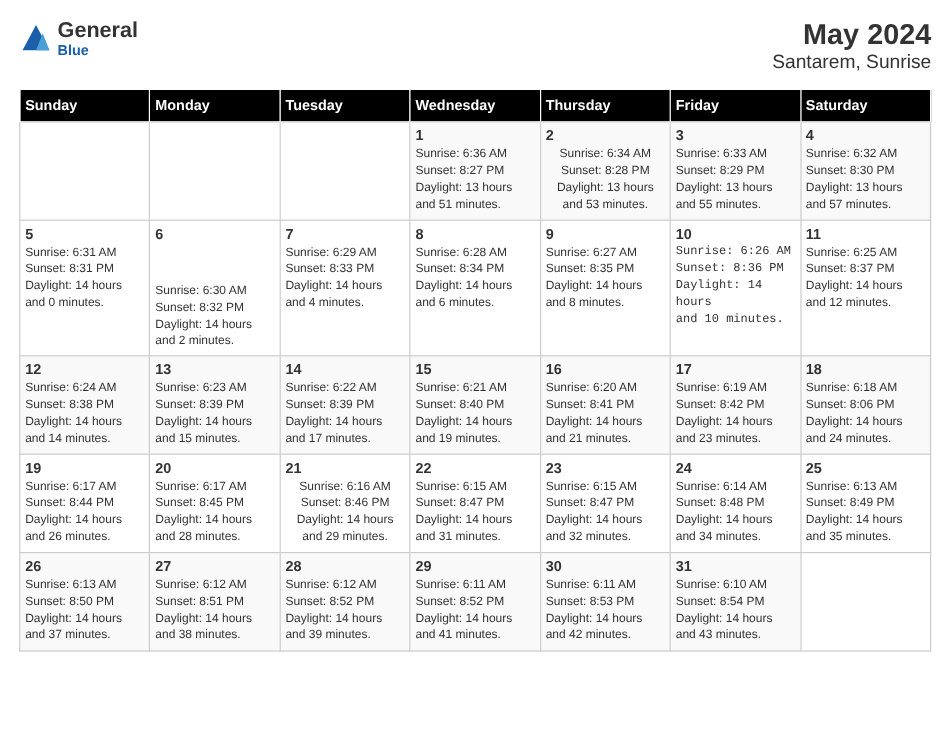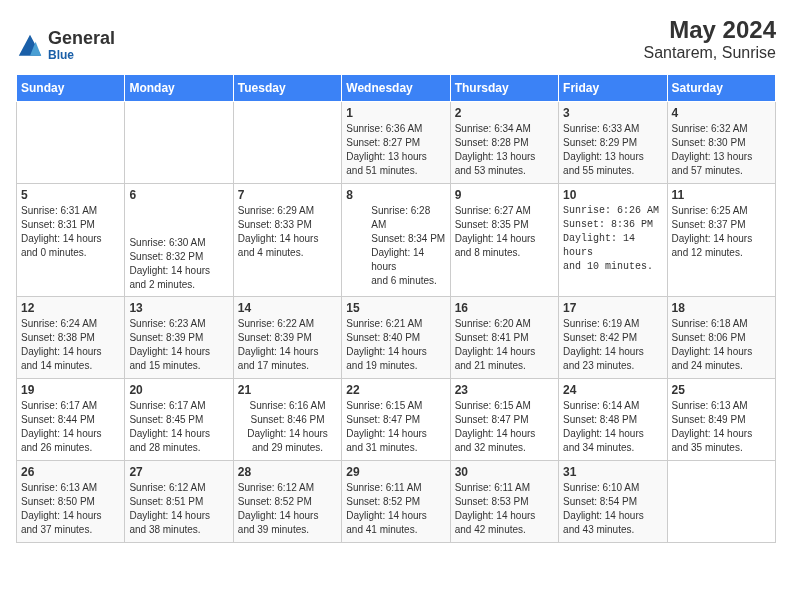--- a/index.html
+++ b/index.html
@@ -6,21 +6,21 @@
     body {
       font-family: Arial, sans-serif;
       background: #fff;
       width: 792px;
       min-height: 612px;
       padding: 16px;
     }
     .header {
       display: flex;
       justify-content: space-between;
-      align-items: flex-end;
+      align-items: flex-start;
       margin-bottom: 12px;
     }
     .logo {
       display: flex;
       align-items: center;
     }
     .logo-text {
       display: flex;
       flex-direction: column;
       line-height: 1.1;
@@ -51,21 +51,21 @@
     .location-title {
       font-size: 16px;
       color: #333;
     }
     table {
       width: 100%;
       border-collapse: collapse;
       table-layout: fixed;
     }
     thead tr th {
-      background-color: #3b82f6;
+      background-color: #000000;
       color: #fff;
       font-size: 12px;
       font-weight: bold;
       padding: 6px 4px;
       text-align: left;
       border: 1px solid #fff;
     }
     tbody tr td {
       border: 1px solid #ccc;
       vertical-align: top;
@@ -132,21 +132,21 @@
         <td class="empty-cell"></td>
         <td>
           <span class="day-num">1</span>
           <div class="day-info" style="white-space: pre-line;">Sunrise: 6:36 AM
 Sunset: 8:27 PM
 Daylight: 13 hours
 and 51 minutes.</div>
         </td>
         <td>
           <span class="day-num">2</span>
-          <div class="day-info" style="white-space: pre-line;">Sunrise: 6:34 AM
+          <div class="day-info" style="white-space: pre-line; text-align: center;">Sunrise: 6:34 AM
 Sunset: 8:28 PM
 Daylight: 13 hours
 and 53 minutes.</div>
         </td>
         <td>
           <span class="day-num">3</span>
           <div class="day-info" style="white-space: pre-line;">Sunrise: 6:33 AM
 Sunset: 8:29 PM
 Daylight: 13 hours
 and 55 minutes.</div>
@@ -176,21 +176,21 @@
         </td>
         <td>
           <span class="day-num">7</span>
           <div class="day-info" style="white-space: pre-line;">Sunrise: 6:29 AM
 Sunset: 8:33 PM
 Daylight: 14 hours
 and 4 minutes.</div>
         </td>
         <td>
           <span class="day-num">8</span>
-          <div class="day-info" style="white-space: pre-line; margin-left: 25px;">Sunrise: 6:28 AM
+          <div class="day-info" style="white-space: pre-line;">Sunrise: 6:28 AM
 Sunset: 8:34 PM
 Daylight: 14 hours
 and 6 minutes.</div>
         </td>
         <td>
           <span class="day-num">9</span>
           <div class="day-info" style="white-space: pre-line;">Sunrise: 6:27 AM
 Sunset: 8:35 PM
 Daylight: 14 hours
 and 8 minutes.</div>

